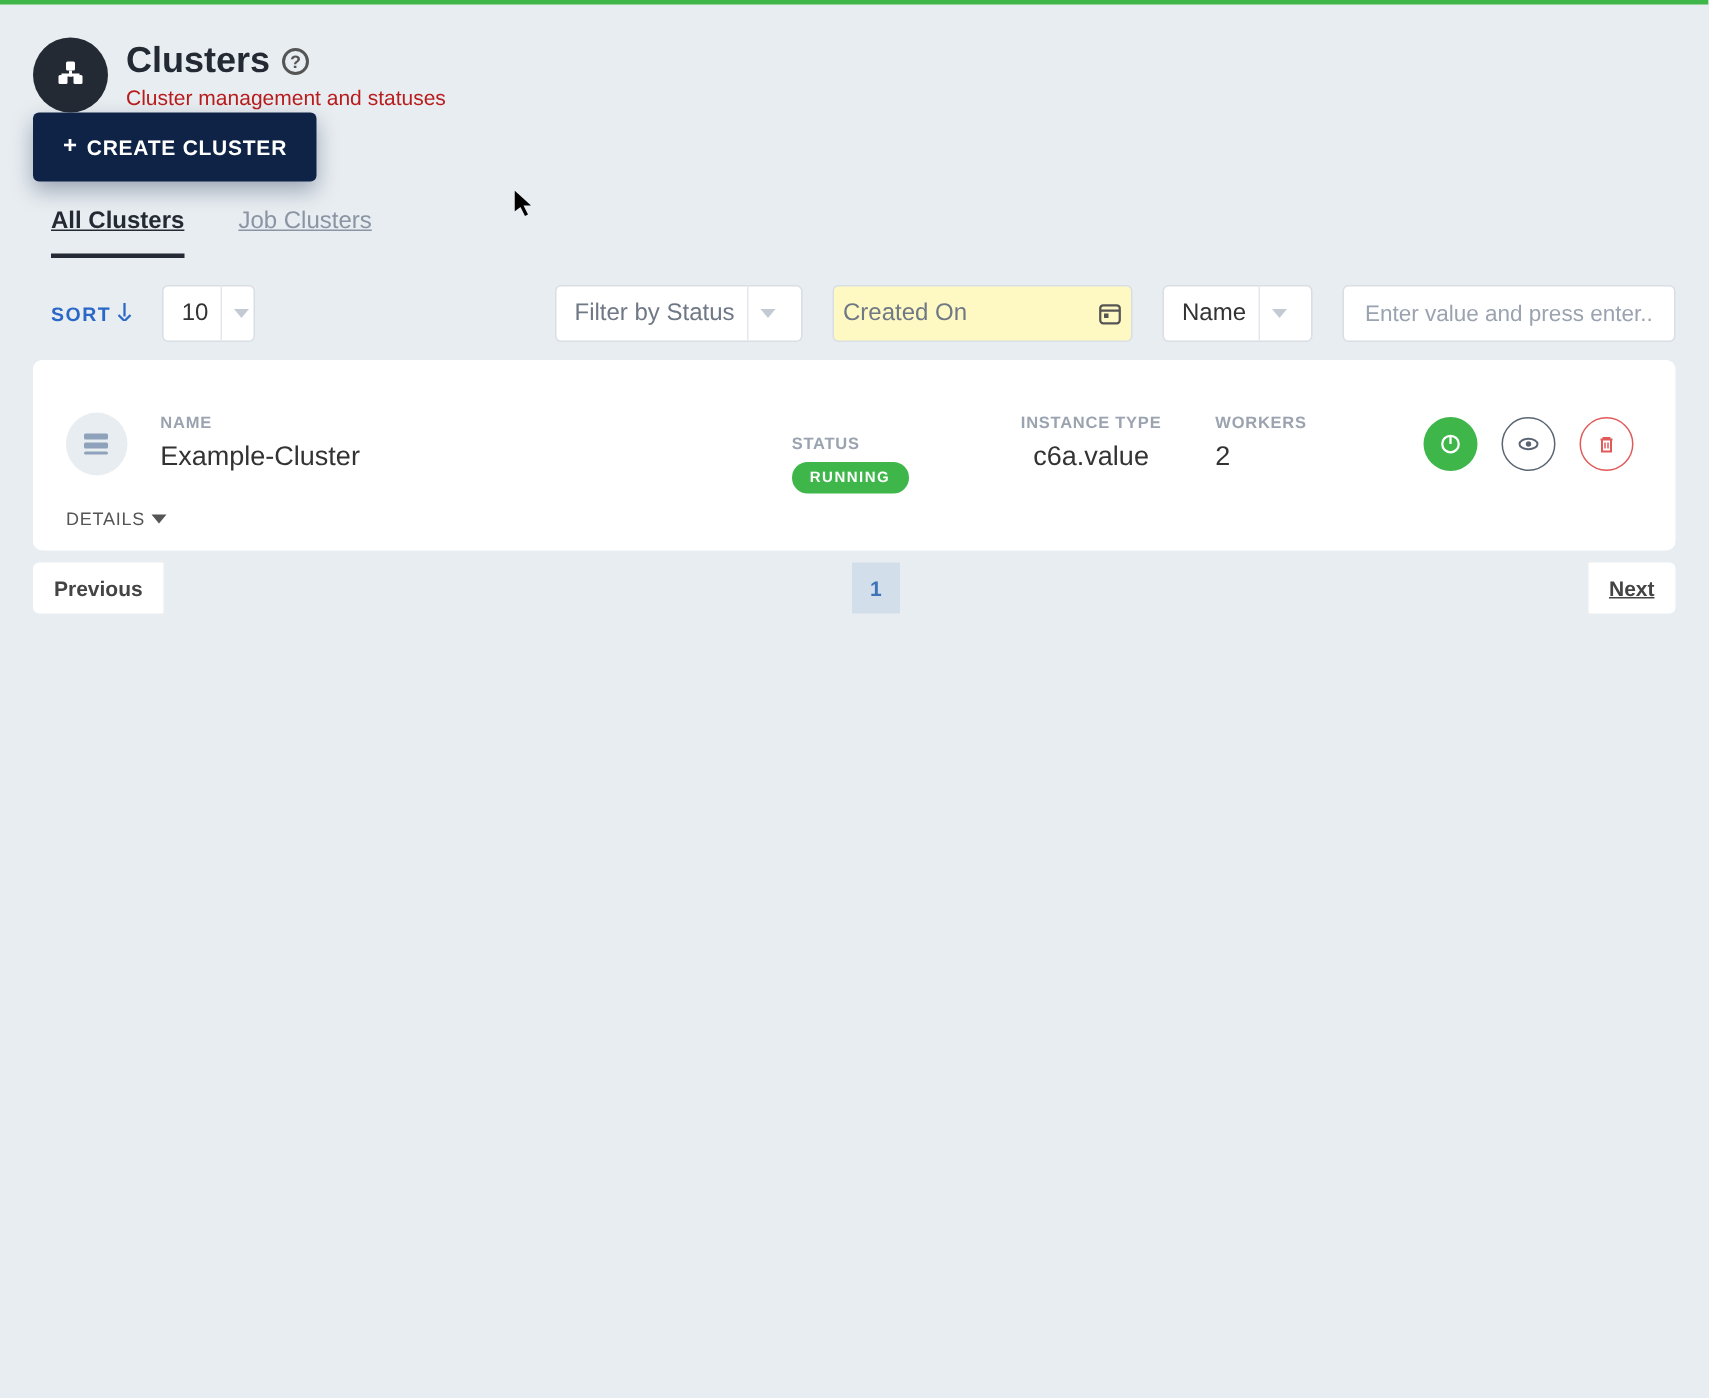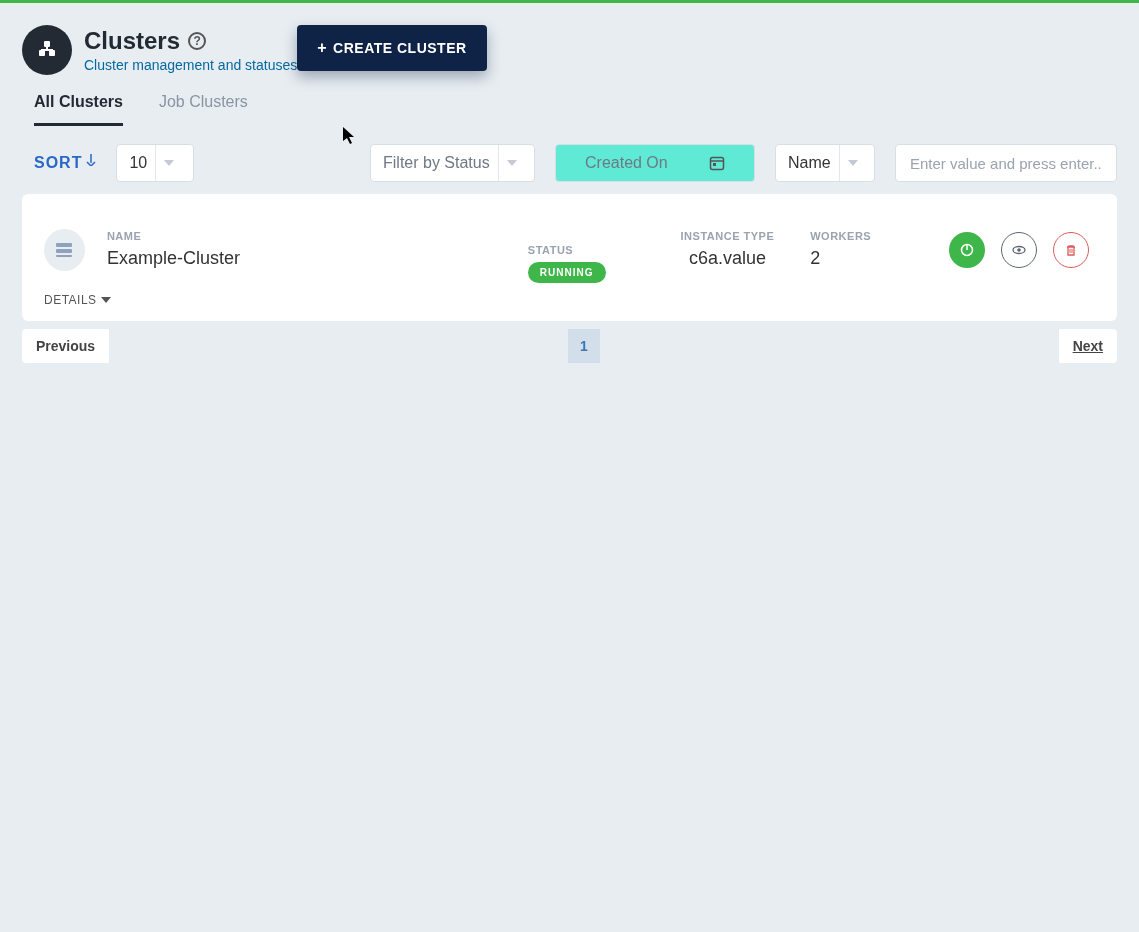--- a/index.html
+++ b/index.html
@@ -1,56 +1,56 @@
 <!DOCTYPE html>
 <html><head>
   <meta charset="utf-8">
   <style>
     * { margin:0; padding:0; box-sizing:border-box; font-family: "Helvetica Neue", Arial, sans-serif; }
     body { background:#e8edf1; width:1139px; height:932px; overflow:hidden; }
     .topbar { height:3px; background:#3eb649; }
     .page { padding:22px; }
-    .header { display:flex; align-items:flex-start; margin-bottom:18px; }
+    .header { display:flex; align-items:flex-start; justify-content:space-between; margin-bottom:18px;flex-direction:column; }
     .header-left { display:flex; align-items:center; gap:12px; }
     .page-icon {
       width:50px;height:50px;border-radius:50%;background:#242a34;
       display:flex;align-items:center;justify-content:center;color:#fff;
     }
     .titleblock h1 { font-size:24px; font-weight:700; color:#242a34; display:flex; align-items:center; gap:8px;}
     .help-icon {
       width:18px;height:18px;border:2px solid #555;border-radius:50%;
       font-size:12px;line-height:14px;text-align:center;color:#555;font-weight:600;
     }
-    .subtitle { font-size:14px; color:#0369a1; margin-top:2px; }
+    .subtitle { font-size:14px; color:#b91c1c; margin-top:2px; }
     .create-btn {
       background:#0e2346; color:#fff; font-weight:600; letter-spacing:.5px;
       padding:14px 20px; border-radius:4px; font-size:14px; border:none; cursor:pointer;
       box-shadow:0 6px 14px rgba(14,35,70,.35); display:flex; align-items:center; gap:6px;
     }
     .plus { font-size:16px; font-weight:700; }
     .tabs { display:flex; gap:36px; border-bottom:0; margin-left:12px; margin-bottom:18px; }
-    .tab { font-size:16px; color:#8a94a2; padding-bottom:12px; cursor:pointer; }
+    .tab { font-size:16px; color:#8a94a2; padding-bottom:12px; cursor:pointer;text-decoration:underline; }
     .tab.active { color:#242a34; font-weight:600; border-bottom:3px solid #242a34; }
     .filters { display:flex; align-items:center; gap:20px; margin-bottom:12px; padding-left:12px; }
-    .sort { display:flex; gap:4px; color:#2a68c7; font-size:16px; letter-spacing:1px; font-weight:600; cursor:pointer;}
+    .sort { display:flex; gap:4px; color:#2a68c7; font-size:13px; letter-spacing:1px; font-weight:600; cursor:pointer;}
     .select {
       background:#fff; border:1px solid #d9dee5; border-radius:4px; height:38px;
       display:flex; align-items:center; padding:0 8px 0 12px; color:#555; cursor:pointer; gap:8px;
     }
     .select .value { font-size:16px; color:#333; }
     .select .ph { font-size:16px; color:#6f7885; }
     .chev-box { border-left:1px solid #e4e8ee; padding-left:8px; height:100%; display:flex; align-items:center;}
     .chev { width:0;height:0;border-left:5px solid transparent;border-right:5px solid transparent;border-top:6px solid #c3cad4; }
-    .page-size { width:78px; }
+    .page-size { width:62px; }
     .fstatus { width:165px;padding-left:12px; }
     .fname { width:100px; }
     .spacer { flex:1 1 auto; }
     .date-input {
-      background:#5eead4;border:1px solid #d9dee5;border-radius:4px;height:38px;width:200px;
-      display:flex;align-items:center;justify-content:space-between;padding:0 29px;color:#6f7885;font-size:16px;cursor:pointer;
+      background:#fef9c3;border:1px solid #d9dee5;border-radius:4px;height:38px;width:200px;
+      display:flex;align-items:center;justify-content:space-between;padding:0 6px;color:#6f7885;font-size:16px;cursor:pointer;
     }
     .text-input {
       background:#fff;border:1px solid #d9dee5;border-radius:4px;height:38px;width:222px;
       padding:0 14px;font-size:15px;color:#333;
     }
     .text-input::placeholder { color:#9aa3af; }
     .card { background:#fff;border-radius:6px;padding:22px 28px 14px 22px; display:flex; flex-direction:column; gap:10px;}
     .row { display:flex; align-items:center; gap:22px; }
     .cluster-icon {
       width:42px;height:42px;border-radius:50%;background:#e8edf1;

